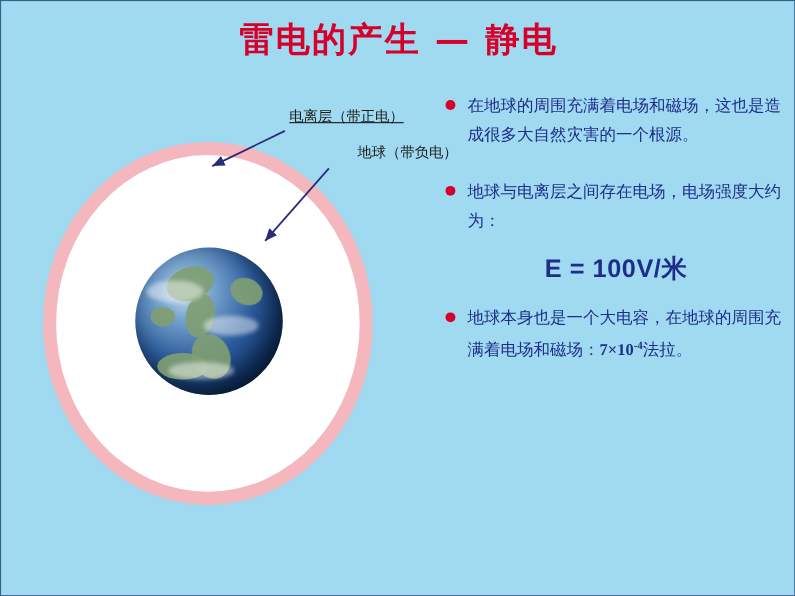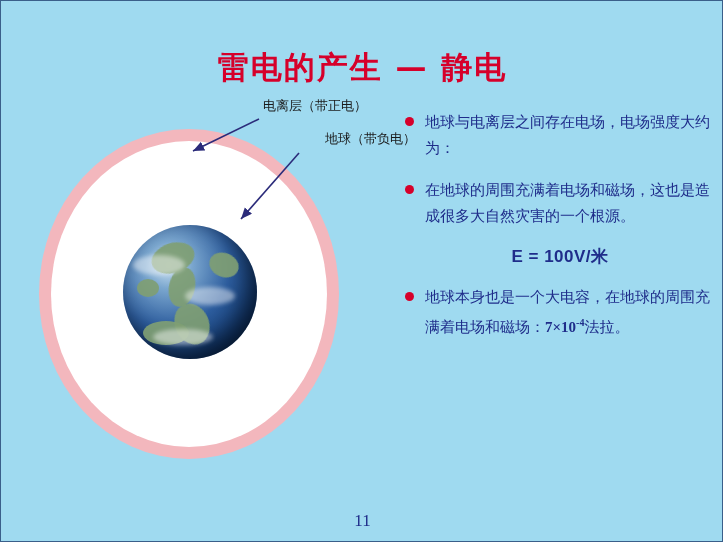--- a/index.html
+++ b/index.html
@@ -27,21 +27,20 @@
     position: absolute;
     left: 0;
     top: 14px;
     width: 723px;
     text-align: center;
     font-family: "DejaVu Serif", serif;
     font-weight: bold;
     font-size: 31px;
     color: #d6002a;
     letter-spacing: 2px;
-    margin-top: 32px;
   }
 
   
   .diagram {
     position: absolute;
     left: 18px;
     top: 118px;
     width: 350px;
     height: 380px;
   }
@@ -100,21 +99,21 @@
   .c3 { left: 30px; top: 104px; width: 60px; height: 16px; }
 
   
   .label {
     position: absolute;
     font-family: "DejaVu Sans", "Liberation Sans", sans-serif;
     font-size: 13px;
     color: #1a1a1a;
     white-space: nowrap;
   }
-  .label-ion { left: 262px; top: 96px; }
+  .label-ion { left: 262px; top: 96px; text-decoration: underline; }
   .label-earth { left: 280px; top: 129px; margin-left: 44px; }
   .arrow-svg {
     position: absolute;
     left: 0; top: 0;
     width: 723px;
     height: 542px;
     pointer-events: none;
   }
 
   
@@ -143,21 +142,21 @@
   }
   .bullet .txt {
     display: block;
     padding-left: 20px;
   }
   .b2 { margin-top: 26px; }
   .formula {
     text-align: center;
     font-family: "Liberation Sans", sans-serif;
     font-weight: bold;
-    font-size: 17px;
+    font-size: 23px;
     color: #1f2d8a;
     margin: 10px 0 16px 0;
     letter-spacing: 0.5px;
   }
   .sup { font-size: 10px; vertical-align: super; }
   .mono { font-family: "Liberation Serif", serif; font-weight: bold; }
 
   .pagenum {
     position: absolute;
     left: 0;
@@ -200,34 +199,33 @@
       <marker id="ah" markerWidth="9" markerHeight="9" refX="7" refY="3" orient="auto">
         <path d="M0,0 L7,3 L0,6 z" fill="#2b2b7a"></path>
       </marker>
     </defs>
     <line x1="258" y1="118" x2="192" y2="150" stroke="#2b2b7a" stroke-width="1.6" marker-end="url(#ah)"></line>
     <line x1="298" y1="152" x2="240" y2="218" stroke="#2b2b7a" stroke-width="1.6" marker-end="url(#ah)"></line>
   </svg>
 
   <div class="bullets">
 
+    <div class="bullet">
+      <span class="dot"></span>
+      <span class="txt">在地球的周围充满着电场和磁场，这也是造成很多大自然灾害的一个根源。</span>
+    </div>
+
     <div class="bullet b2">
       <span class="dot"></span>
       <span class="txt">地球与电离层之间存在电场，电场强度大约为：</span>
     </div>
 
-    <div class="bullet">
-      <span class="dot"></span>
-      <span class="txt">在地球的周围充满着电场和磁场，这也是造成很多大自然灾害的一个根源。</span>
-    </div>
-
     <div class="formula">E = 100V/米</div>
 
 
     <div class="bullet">
       <span class="dot"></span>
       <span class="txt"><span>地球本身也是一个大电容，在地球的周围充满着电场和磁场：</span><span class="mono">7×10</span><span class="sup mono">-4</span><span>法拉。</span></span>
     </div>
 
   </div>
 
-  <div class="pagenum">11</div>
 </div>
 
 </body></html>

